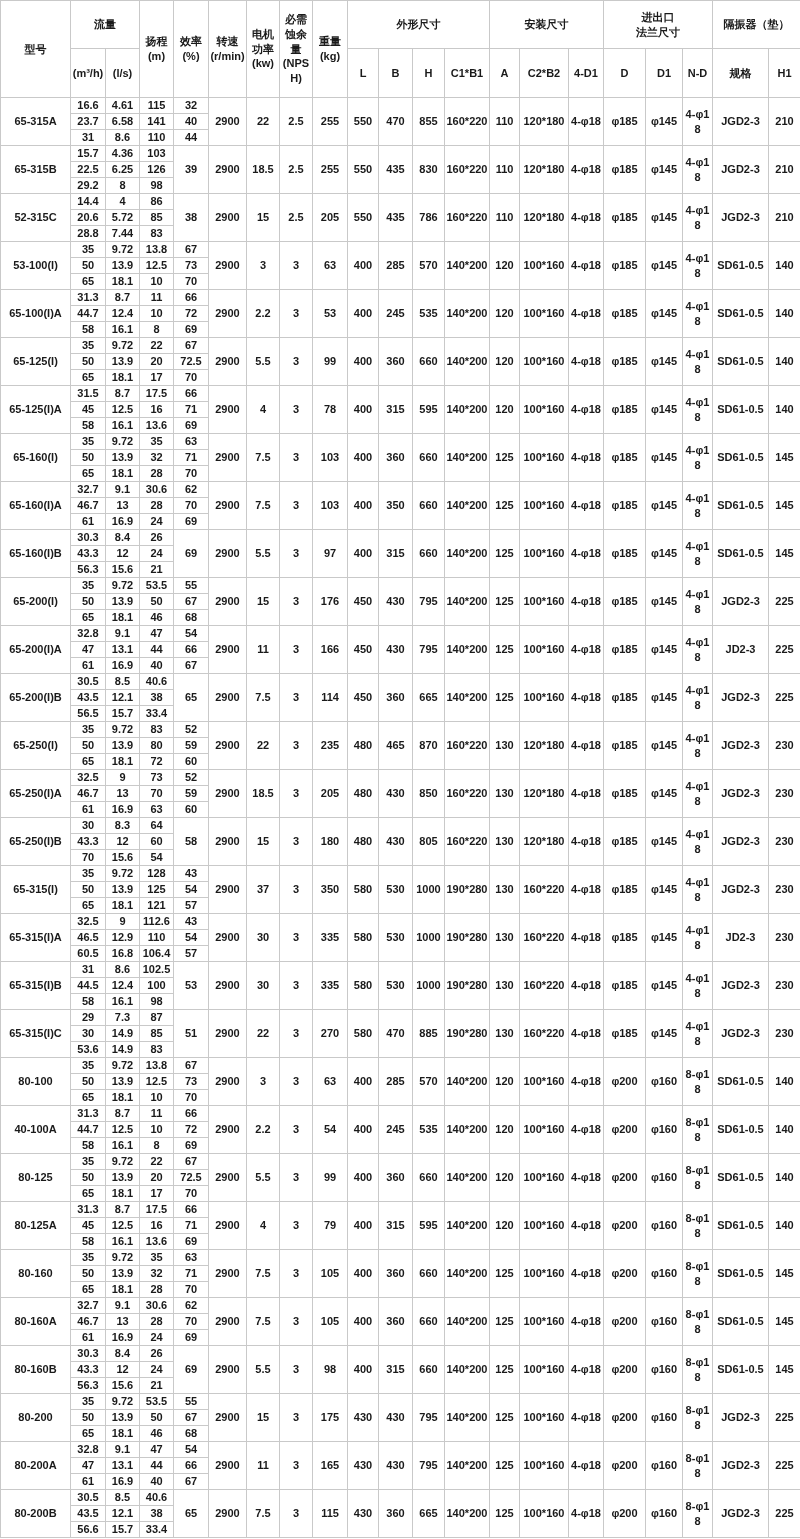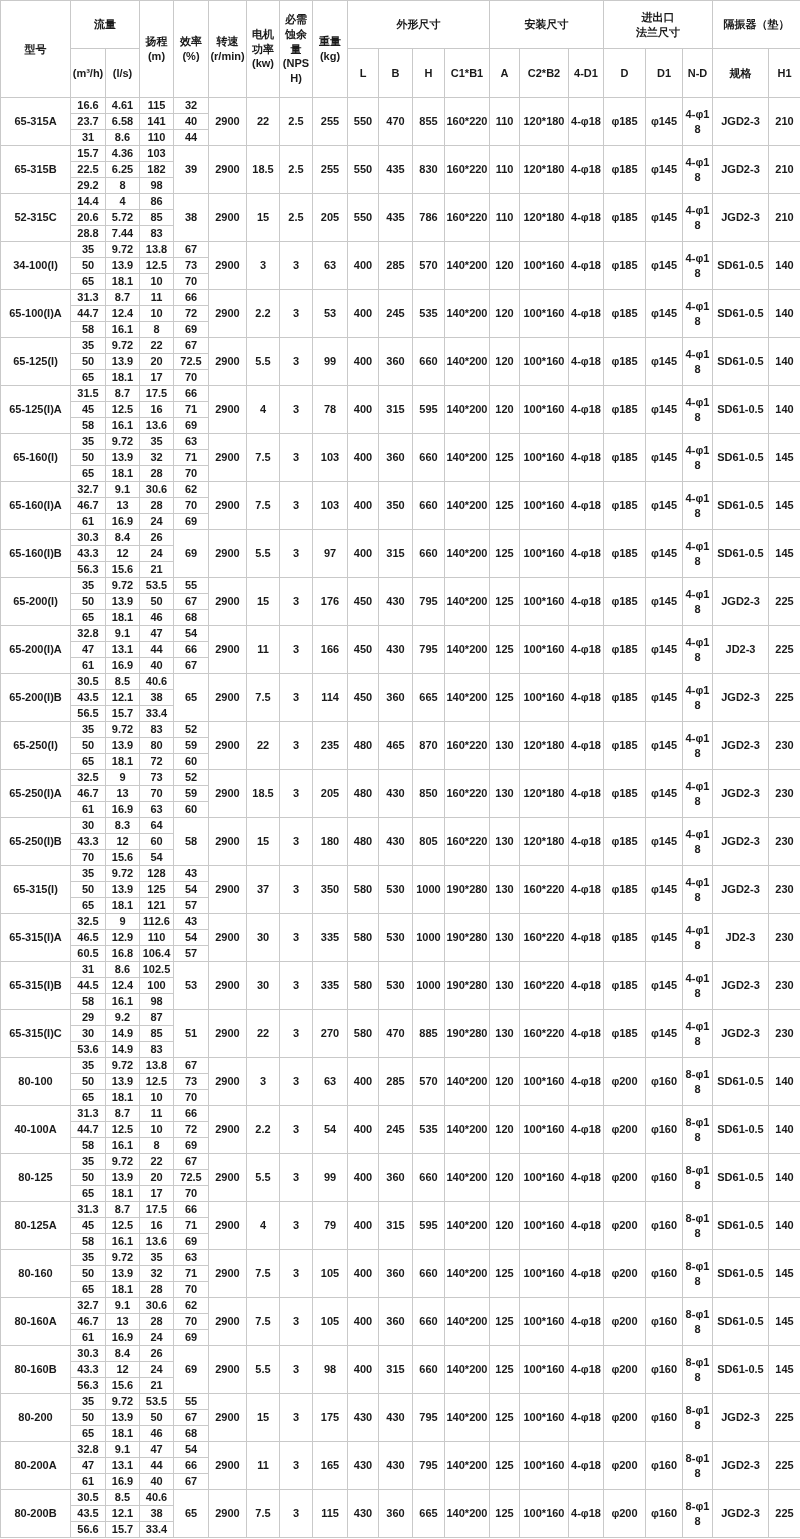--- a/index.html
+++ b/index.html
@@ -155,21 +155,21 @@
         <td rowspan="3">4-φ18</td>
         <td rowspan="3">φ185</td>
         <td rowspan="3">φ145</td>
         <td rowspan="3">4-φ18</td>
         <td rowspan="3">JGD2-3</td>
         <td rowspan="3">210</td>
       </tr>
       <tr>
         <td>22.5</td>
         <td>6.25</td>
-        <td>182</td>
+        <td>126</td>
       </tr>
       <tr>
         <td>29.2</td>
         <td>8</td>
         <td>98</td>
       </tr>
       <tr>
         <td rowspan="3">52-315C</td>
         <td>14.4</td>
         <td>4</td>
@@ -196,21 +196,21 @@
         <td>20.6</td>
         <td>5.72</td>
         <td>85</td>
       </tr>
       <tr>
         <td>28.8</td>
         <td>7.44</td>
         <td>83</td>
       </tr>
       <tr>
-        <td rowspan="3">34-100(I)</td>
+        <td rowspan="3">53-100(I)</td>
         <td>35</td>
         <td>9.72</td>
         <td>13.8</td>
         <td>67</td>
         <td rowspan="3">2900</td>
         <td rowspan="3">3</td>
         <td rowspan="3">3</td>
         <td rowspan="3">63</td>
         <td rowspan="3">400</td>
         <td rowspan="3">285</td>
@@ -750,21 +750,21 @@
         <td>100</td>
       </tr>
       <tr>
         <td>58</td>
         <td>16.1</td>
         <td>98</td>
       </tr>
       <tr>
         <td rowspan="3">65-315(I)C</td>
         <td>29</td>
-        <td>9.2</td>
+        <td>7.3</td>
         <td>87</td>
         <td rowspan="3">51</td>
         <td rowspan="3">2900</td>
         <td rowspan="3">22</td>
         <td rowspan="3">3</td>
         <td rowspan="3">270</td>
         <td rowspan="3">580</td>
         <td rowspan="3">470</td>
         <td rowspan="3">885</td>
         <td rowspan="3">190*280</td>

